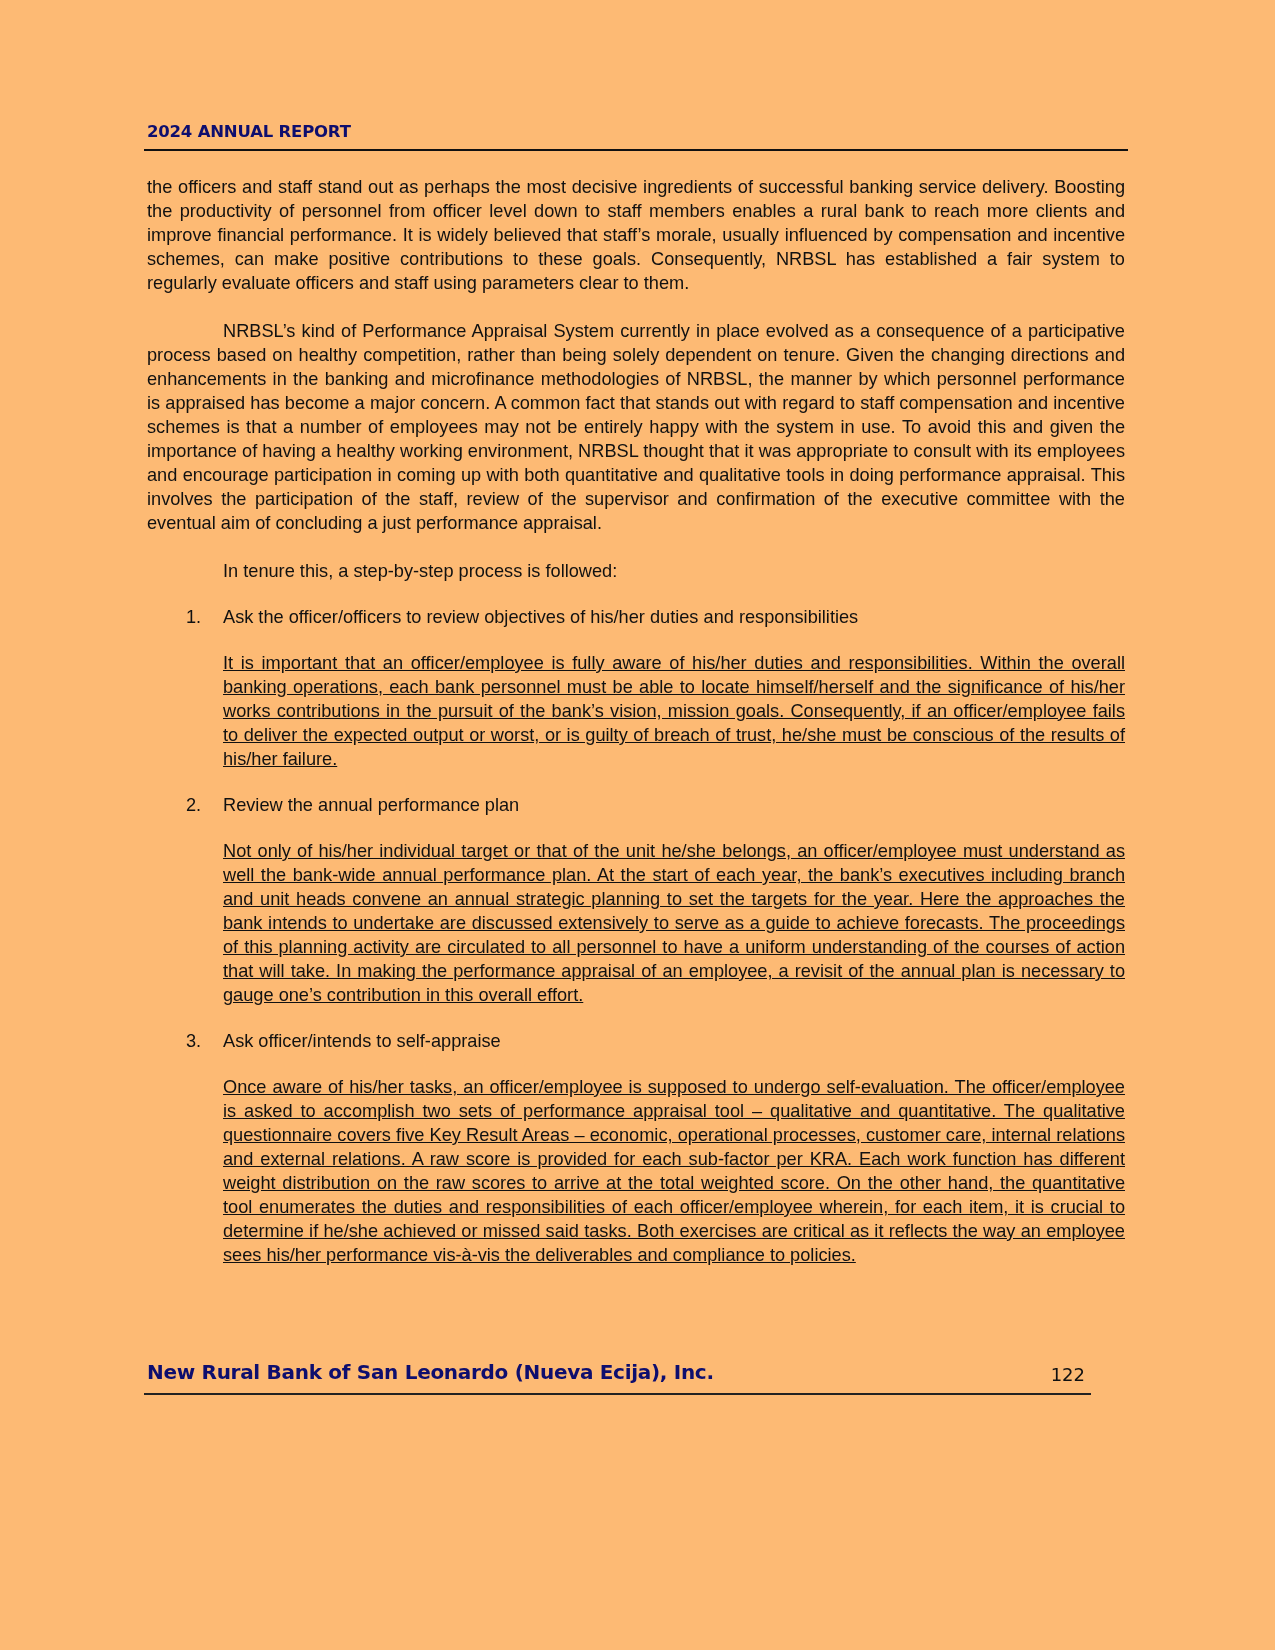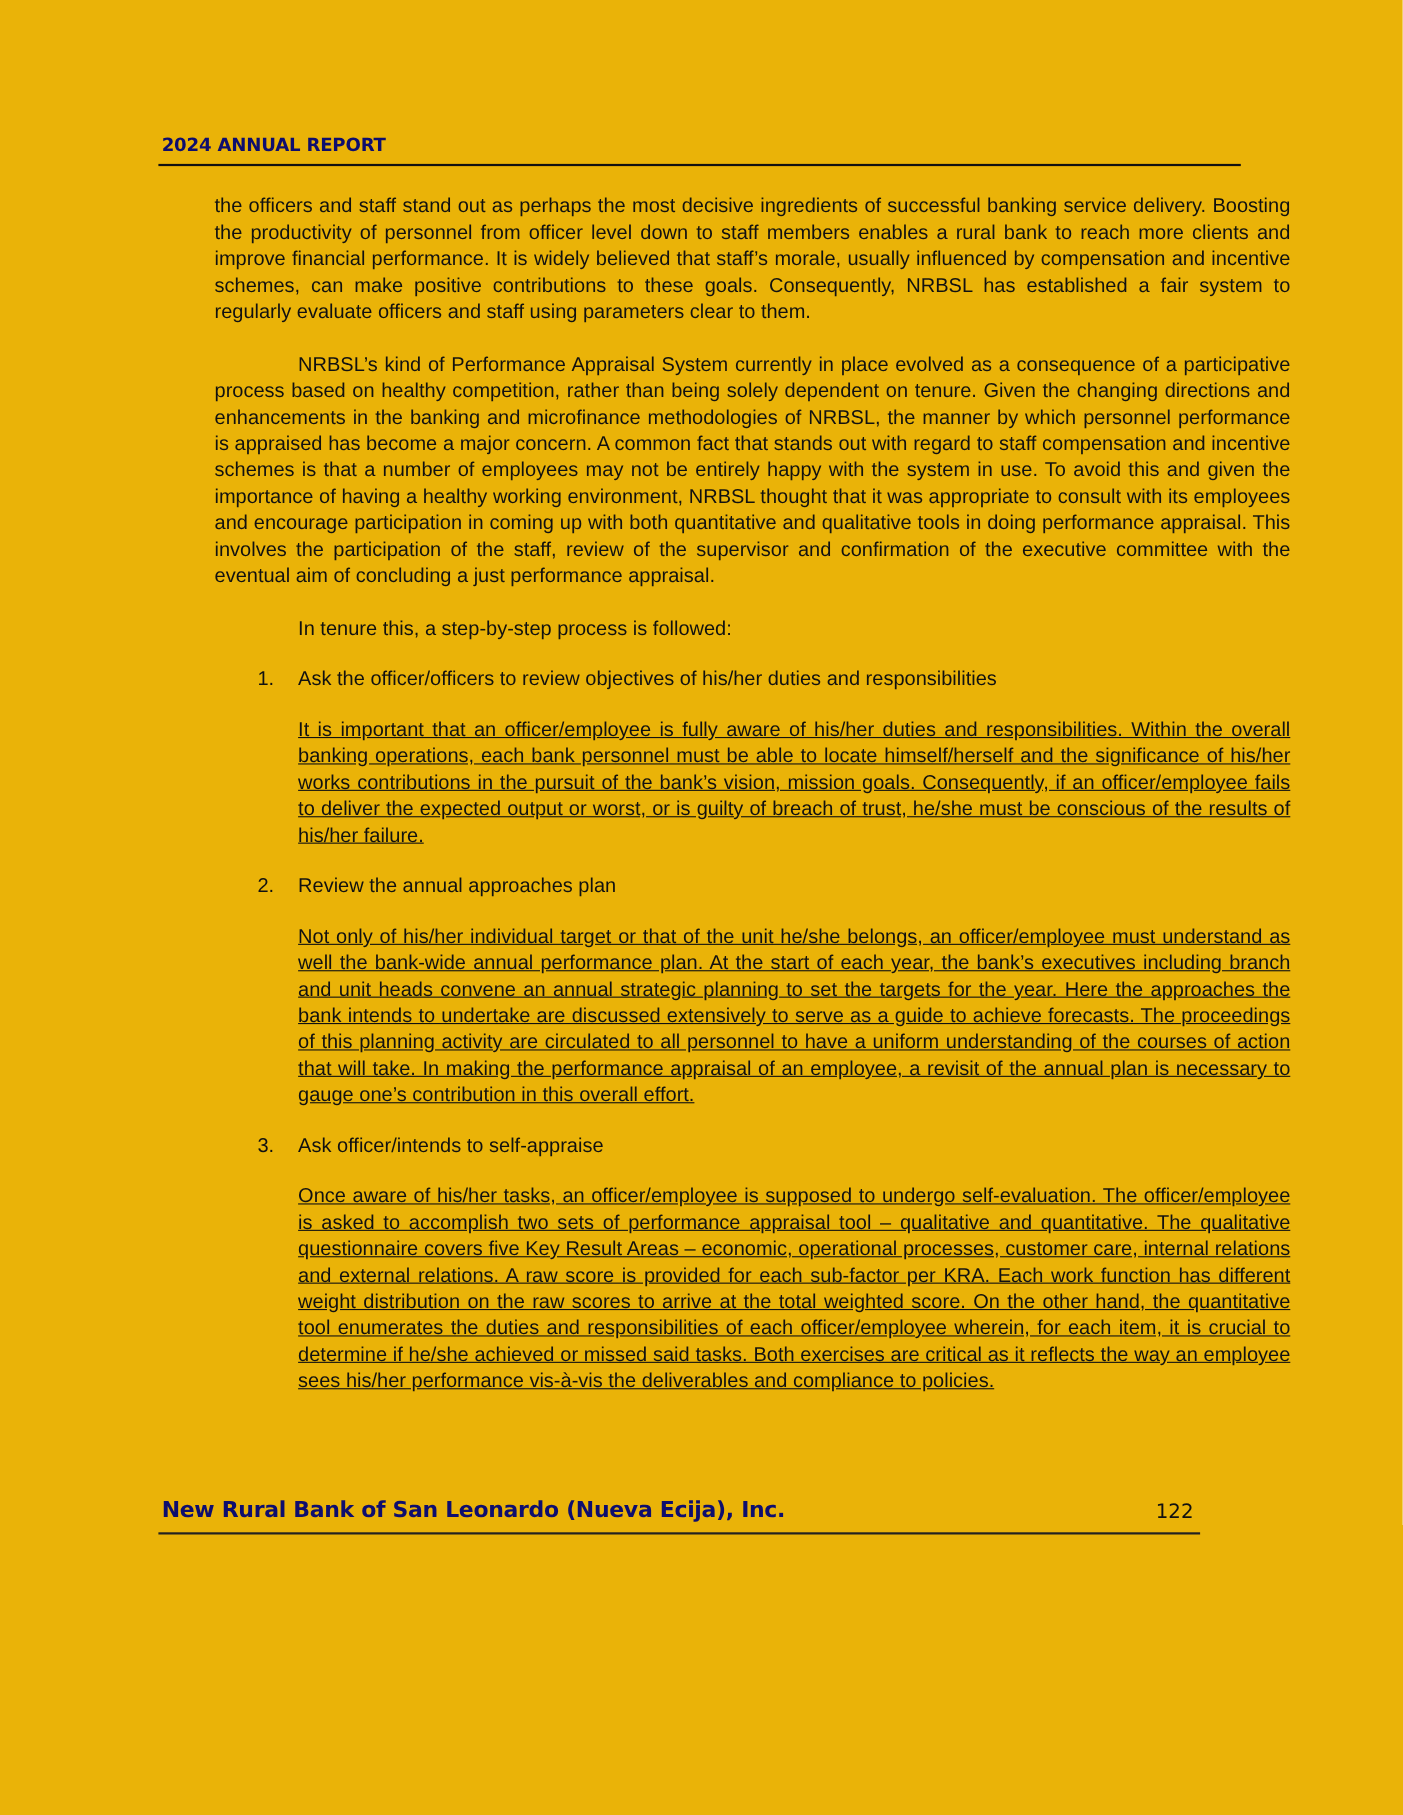--- a/index.html
+++ b/index.html
@@ -1,26 +1,26 @@
 <!DOCTYPE html>
 <html><head>
   <meta charset="utf-8">
   <style>
     html, body { margin: 0; padding: 0; background: #ffffff; }
     body { width: 1275px; height: 1650px; position: relative; overflow: hidden; }
-    .page { position: absolute; left: 0; top: 0; width: 1275px; height: 1650px; background: #eab308; }
+    .page { position: absolute; left: 0; top: 0; width: 1275px; height: 1650px; background: #fdba74; }
     .hdr-title {
       position: absolute; left: 147px; top: 122px;
       font-family: "DejaVu Sans", sans-serif; font-weight: bold; font-size: 16.5px;
       color: #0e0e6e; letter-spacing: -0.2px;
     }
     .hdr-rule { position: absolute; left: 144px; top: 149px; width: 984px; height: 0; border-top: 2px solid #111; }
     .body {
       position: absolute; left: 147px; top: 175px; width: 978px;
-      font-family: "Liberation Sans", sans-serif; font-size: 18.2px; line-height: 24px; color: #111; margin-left: 48px;
+      font-family: "Liberation Sans", sans-serif; font-size: 18.2px; line-height: 24px; color: #111;
     }
     .body p { margin: 0; text-align: justify; }
     .indent { text-indent: 76px; }
     .gap { height: 24px; }
     .item { position: relative; padding-left: 76px; }
     .item .num { position: absolute; left: 39px; top: 0; }
     .item-title { margin: 0; }
     .item-body { margin: 0; padding-left: 76px; text-align: justify; text-decoration: underline; }
     .ftr-rule { position: absolute; left: 144px; top: 1393px; width: 947px; height: 0; border-top: 2px solid #222; }
     .ftr-org {
@@ -52,21 +52,21 @@
     <div class="item">
       <span class="num">1.</span>
       <p class="item-title">Ask the officer/officers to review objectives of his/her duties and responsibilities</p>
     </div>
     <div class="gap" style="height:22px"></div>
     <p class="item-body">It is important that an officer/employee is fully aware of his/her duties and responsibilities. Within the overall banking operations, each bank personnel must be able to locate himself/herself and the significance of his/her works contributions in the pursuit of the bank’s vision, mission goals. Consequently, if an officer/employee fails to deliver the expected output or worst, or is guilty of breach of trust, he/she must be conscious of the results of his/her failure.</p>
     <div class="gap" style="height:22px"></div>
 
     <div class="item">
       <span class="num">2.</span>
-      <p class="item-title">Review the annual approaches plan</p>
+      <p class="item-title">Review the annual performance plan</p>
     </div>
     <div class="gap" style="height:22px"></div>
     <p class="item-body">Not only of his/her individual target or that of the unit he/she belongs, an officer/employee must understand as well the bank-wide annual performance plan. At the start of each year, the bank’s executives including branch and unit heads convene an annual strategic planning to set the targets for the year. Here the approaches the bank intends to undertake are discussed extensively to serve as a guide to achieve forecasts. The proceedings of this planning activity are circulated to all personnel to have a uniform understanding of the courses of action that will take. In making the performance appraisal of an employee, a revisit of the annual plan is necessary to gauge one’s contribution in this overall effort.</p>
     <div class="gap" style="height:22px"></div>
 
     <div class="item">
       <span class="num">3.</span>
       <p class="item-title">Ask officer/intends  to self-appraise</p>
     </div>
     <div class="gap" style="height:22px"></div>

